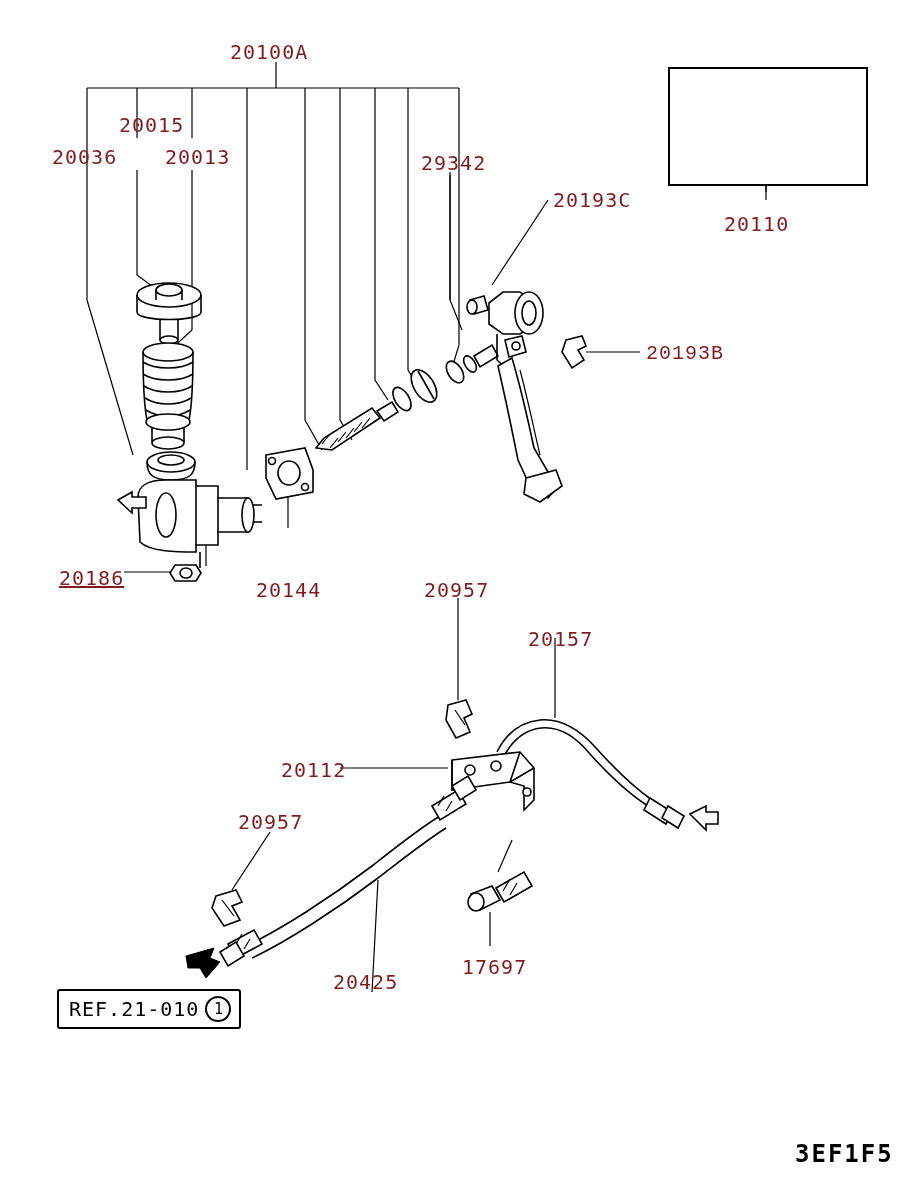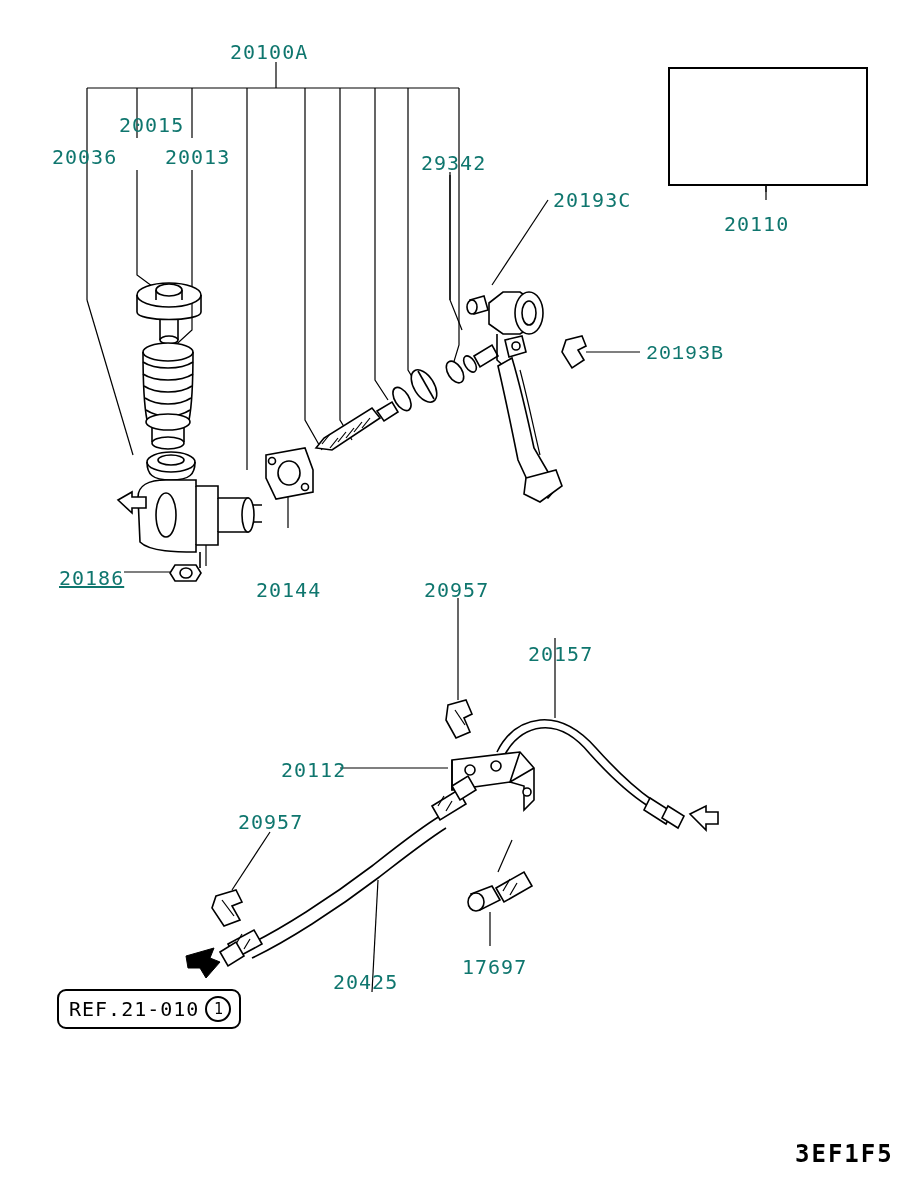--- a/index.html
+++ b/index.html
@@ -16,28 +16,28 @@
     width: 909px;
     height: 1187px;
     background: #ffffff;
     overflow: hidden;
   }
   .lbl {
     position: absolute;
     font-family: "DejaVu Sans Mono", monospace;
     font-size: 20px;
     letter-spacing: 1px;
-    color: #0f766e;
+    color: #7f1d1d;
     white-space: nowrap;
     line-height: 1;
   }
   .refbox {
     position: absolute;
     border: 2px solid #000;
-    border-radius: 9px;
+    border-radius: 3px;
     padding: 5px 8px 5px 10px;
     display: flex;
     align-items: center;
     gap: 6px;
     background: #fff;
   }
   .refbox .reftext {
     font-family: "DejaVu Sans Mono", monospace;
     font-size: 20px;
     letter-spacing: 1px;
@@ -266,21 +266,21 @@
   <div class="lbl" style="left:108px; top:115px;margin-left:11px;">20015</div>
   <div class="lbl" style="left:52px;  top:147px;">20036</div>
   <div class="lbl" style="left:165px; top:147px;">20013</div>
   <div class="lbl" style="left:421px; top:153px;">29342</div>
   <div class="lbl" style="left:553px; top:190px;">20193C</div>
   <div class="lbl" style="left:724px; top:214px;">20110</div>
   <div class="lbl" style="left:646px; top:344px;font-family:Liberation Mono, monospace;">20193B</div>
   <div class="lbl" style="left:256px; top:538px;margin-top:42px;">20144</div>
   <div class="lbl" style="left:59px;  top:568px;text-decoration:underline;">20186</div>
   <div class="lbl" style="left:424px; top:580px;">20957</div>
-  <div class="lbl" style="left:528px; top:644px;">20157</div>
+  <div class="lbl" style="left:528px; top:629px;">20157</div>
   <div class="lbl" style="left:281px; top:760px;">20112</div>
   <div class="lbl" style="left:238px; top:812px;">20957</div>
   <div class="lbl" style="left:462px; top:957px;">17697</div>
   <div class="lbl" style="left:333px; top:949px;margin-top:23px;">20425</div>
 
   <div class="inset-box" style="left:668px; top:67px; width:196px; height:115px;"></div>
 
   <div class="refbox" style="left:57px; top:989px;">
     <span class="reftext">REF.21-010</span>
     <span class="circnum">1</span>

